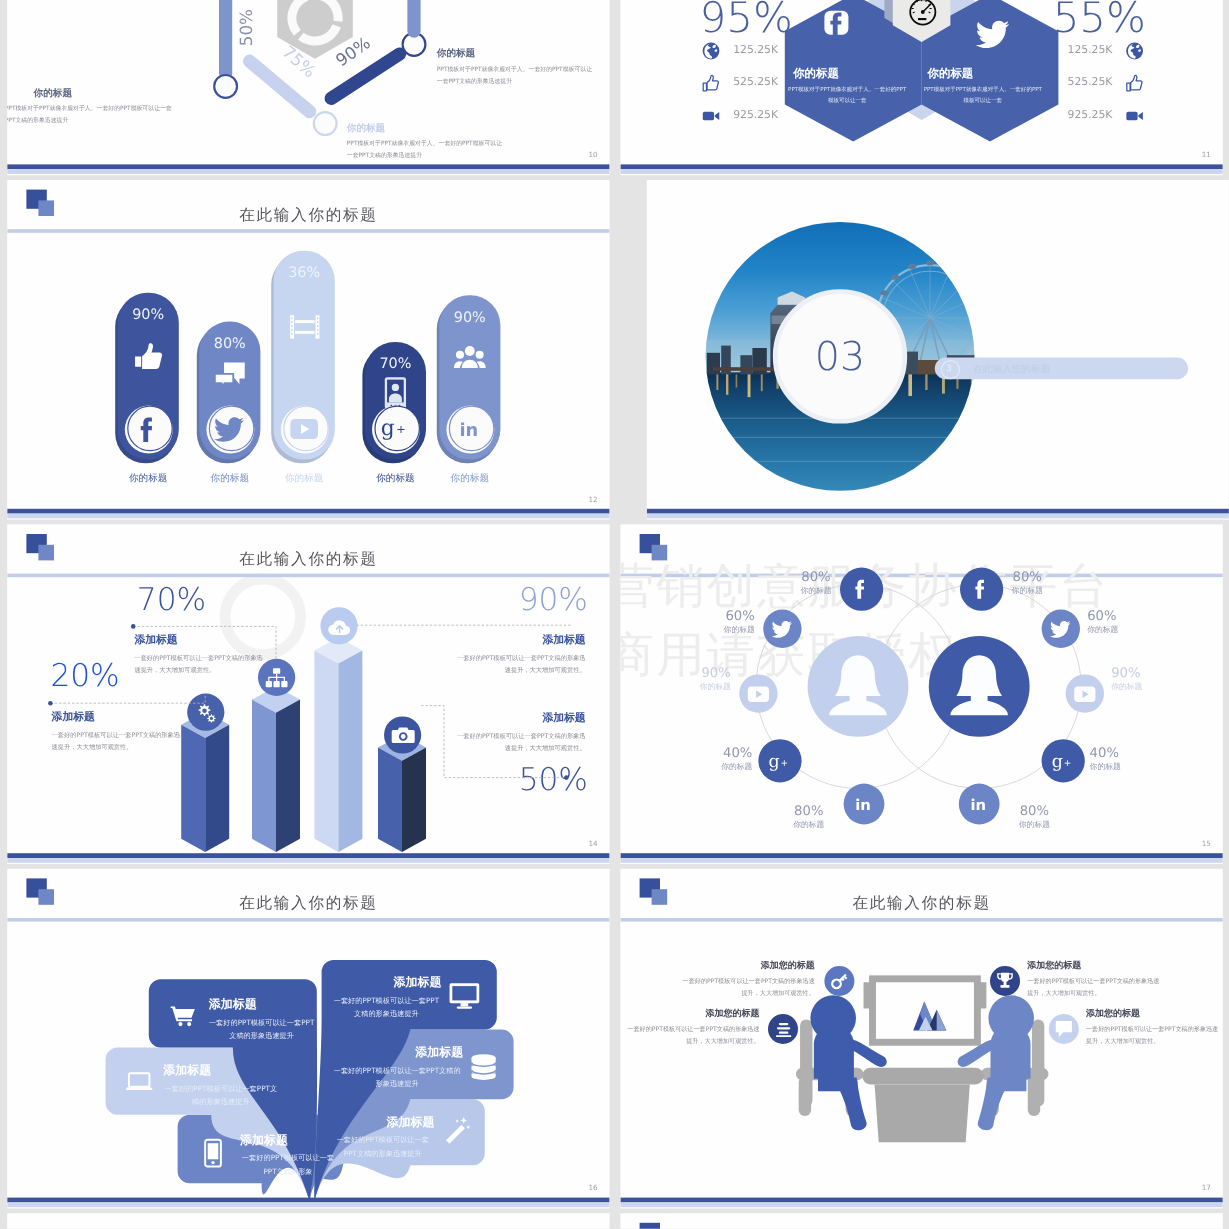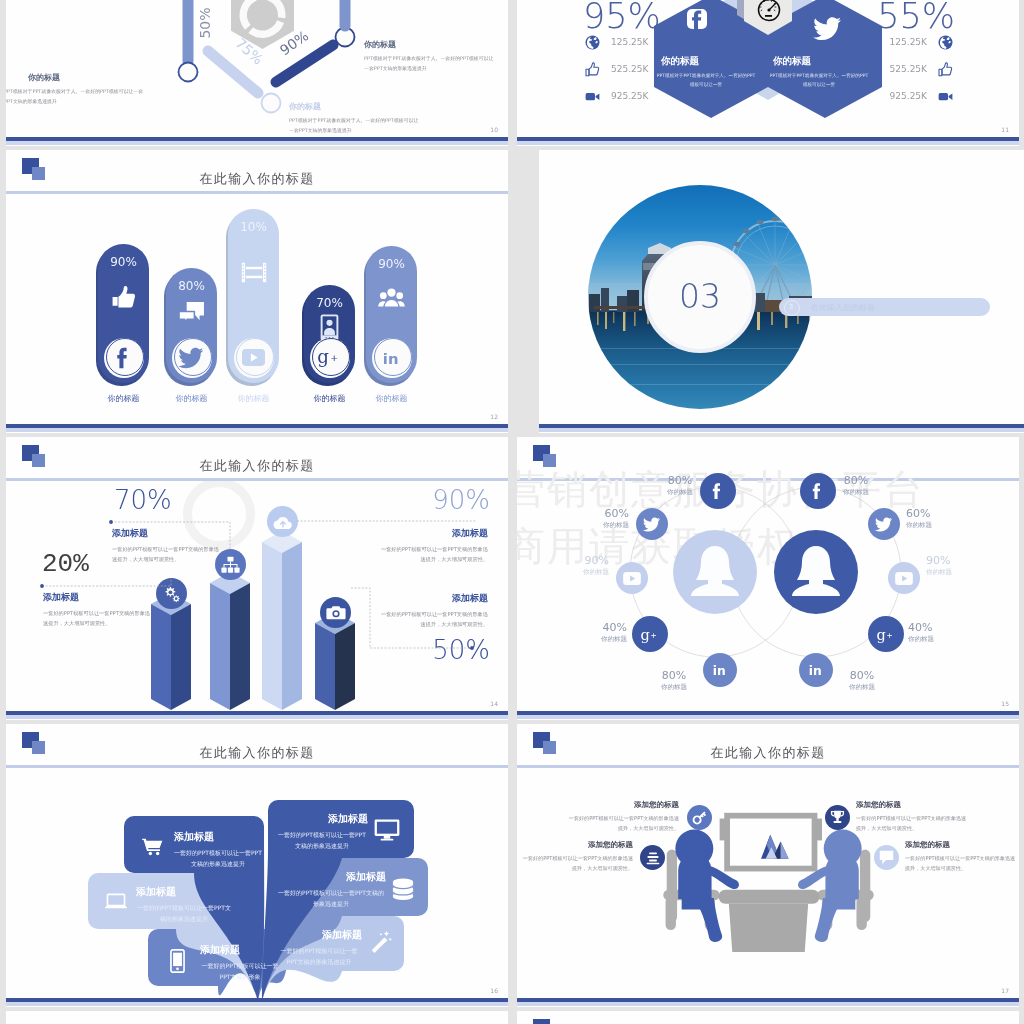--- a/index.html
+++ b/index.html
@@ -183,21 +183,21 @@
   <div style="position:absolute;left:5.5px;bottom:5.5px;width:40px;height:40px;display:flex;align-items:center;justify-content:center;">
           <svg width="25" height="22" viewBox="0 0 34 30">
             <path d="M33,4.4 c-1.2,0.6 -2.6,0.9 -4,1.1 c1.4,-0.9 2.5,-2.2 3,-3.9 c-1.3,0.8 -2.8,1.4 -4.4,1.7 c-1.3,-1.4 -3.1,-2.2 -5.1,-2.2 c-3.9,0 -7,3.1 -7,7 c0,0.5 0.1,1.1 0.2,1.6 c-5.8,-0.3 -11,-3.1 -14.4,-7.3 c-0.6,1 -0.9,2.2 -0.9,3.5 c0,2.4 1.2,4.6 3.1,5.9 c-1.1,0 -2.2,-0.4 -3.2,-0.9 l0,0.1 c0,3.4 2.4,6.2 5.6,6.9 c-0.6,0.2 -1.2,0.2 -1.8,0.2 c-0.5,0 -0.9,0 -1.3,-0.1 c0.9,2.8 3.5,4.8 6.5,4.9 c-2.4,1.9 -5.4,3 -8.6,3 c-0.6,0 -1.1,0 -1.7,-0.1 c3.1,2 6.8,3.1 10.7,3.1 c12.9,0 19.9,-10.6 19.9,-19.9 l0,-0.9 c1.4,-1 2.6,-2.3 3.5,-3.7 z" fill="#6f87c5"></path>
           </svg>
         </div>
 </div>
 <div class="tx" style="left:150px;top:243px;width:71px;text-align:center;font-size:8px;color:#6f87c5;">你的标题</div>
 <div style="position:absolute;left:222px;top:59px;width:51px;height:174px;">
   <div style="position:absolute;left:-2px;top:3px;width:51px;height:174px;border-radius:25px;background:#c6d5f0;filter:brightness(0.88);"></div>
   <div style="position:absolute;left:0;top:0;width:51px;height:174px;border-radius:25px;background:#c6d5f0;"></div>
-  <div class="tx" style="left:0;top:11px;width:51px;text-align:center;font-size:12px;color:#eef2fb;">10%</div>
+  <div class="tx" style="left:0;top:11px;width:51px;text-align:center;font-size:12px;color:#eef2fb;">36%</div>
   <div style="position:absolute;left:0;top:52px;width:51px;display:flex;justify-content:center;">
           <svg width="26" height="23" viewBox="0 0 32 28">
             <rect x="1" y="2" width="4" height="24" fill="#fff"></rect>
             <rect x="27" y="2" width="4" height="24" fill="#fff"></rect>
             <rect x="6" y="7" width="20" height="3" fill="#fff"></rect>
             <rect x="6" y="18" width="20" height="3" fill="#fff"></rect>
             <g fill="#c6d5f0">
               <rect x="2" y="4" width="1.5" height="2"></rect>
               <rect x="2" y="8" width="1.5" height="2"></rect>
               <rect x="2" y="12" width="1.5" height="2"></rect>
@@ -443,21 +443,21 @@
           <path d="M12,15.5 v-6 M9,12 l3,-3 l3,3" stroke="#b9cbee" stroke-width="1.5" fill="none" stroke-linecap="round"></path>
         </svg>
       </div>
 <div style="position:absolute;left:314px;top:160px;width:31px;height:31px;border-radius:50%;background:#3b55a0;display:flex;align-items:center;justify-content:center;">
         <svg width="20" height="17" viewBox="0 0 24 20">
           <path d="M2,5 h4.5 l1.5,-2.5 h8 l1.5,2.5 h4.5 a1.5,1.5 0 0,1 1.5,1.5 v10 a1.5,1.5 0 0,1 -1.5,1.5 h-20 a1.5,1.5 0 0,1 -1.5,-1.5 v-10 a1.5,1.5 0 0,1 1.5,-1.5 z" fill="#fff"></path>
           <circle cx="12" cy="11.5" r="4.3" fill="#3b55a0"></circle>
           <circle cx="12" cy="11.5" r="2.4" fill="#fff"></circle>
         </svg>
       </div>
-<div class="tx" style="left:36px;top:112px;font-size:26px;color:#404040;font-weight:300;line-height:30px;font-family:Liberation Mono, monospace;">20%</div>
+<div class="tx" style="left:36px;top:112px;font-size:26px;color:#1d4ed8;font-weight:300;line-height:30px;">20%</div>
 <div class="tx" style="left:37px;top:154px;font-size:9px;color:#3a529b;font-weight:bold;">添加标题</div>
 <div class="wrap" style="left:37px;top:171px;width:108px;font-size:5.2px;color:#8c8c96;line-height:10px;">一套好的PPT模板可以让一套PPT文稿的形象迅速提升，大大增加可观赏性。</div>
 <div class="tx" style="left:108px;top:48px;font-size:26px;color:#3a529b;font-weight:300;line-height:30px;">70%</div>
 <div class="tx" style="left:106px;top:90px;font-size:9px;color:#3a529b;font-weight:bold;">添加标题</div>
 <div class="wrap" style="left:106px;top:107px;width:108px;font-size:5.2px;color:#8c8c96;line-height:10px;">一套好的PPT模板可以让一套PPT文稿的形象迅速提升，大大增加可观赏性。</div>
 <div class="tx" style="right:18px;top:48px;font-size:26px;color:#8fa2d2;font-weight:300;line-height:30px;">90%</div>
 <div class="wrap" style="right:20px;top:90px;width:120px;text-align:right;font-size:9px;color:#3a529b;font-weight:bold;">添加标题</div>
 <div class="wrap" style="right:20px;top:107px;width:110px;text-align:right;font-size:5.2px;color:#8c8c96;line-height:10px;">一套好的PPT模板可以让一套PPT文稿的形象迅速提升，大大增加可观赏性。</div>
 <div class="tx" style="right:18px;top:198px;font-size:26px;color:#3a529b;font-weight:300;line-height:30px;">50%</div>
 <div class="wrap" style="right:20px;top:155px;width:120px;text-align:right;font-size:9px;color:#3a529b;font-weight:bold;">添加标题</div>

